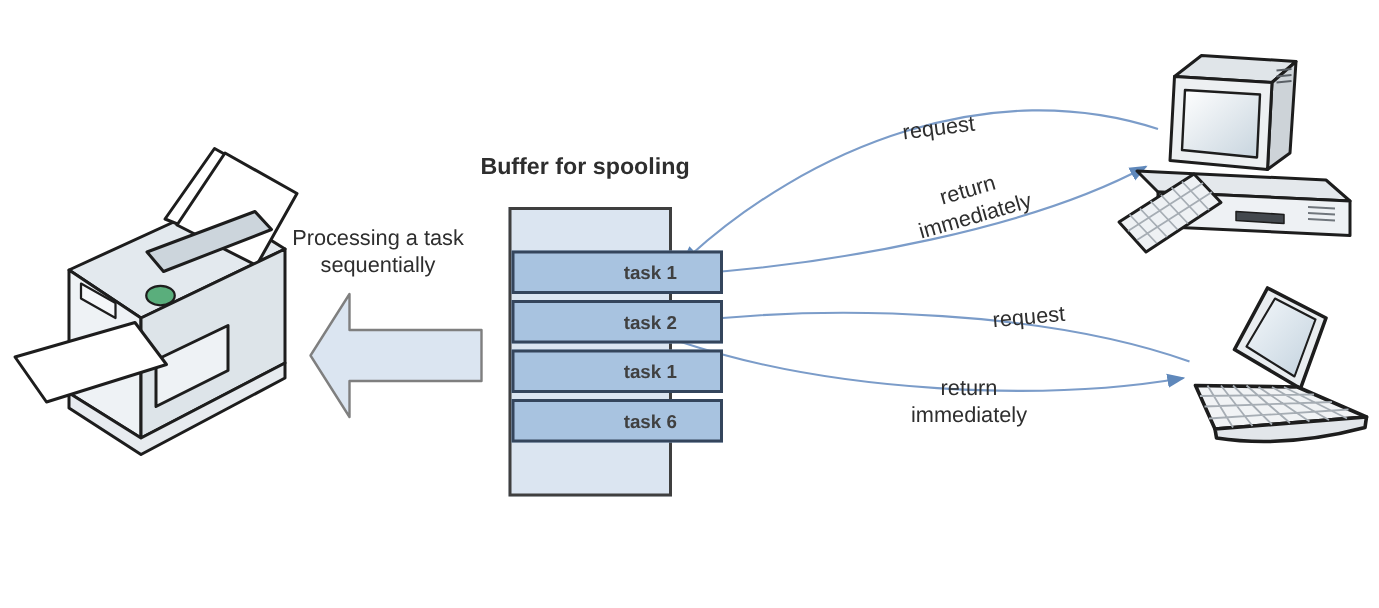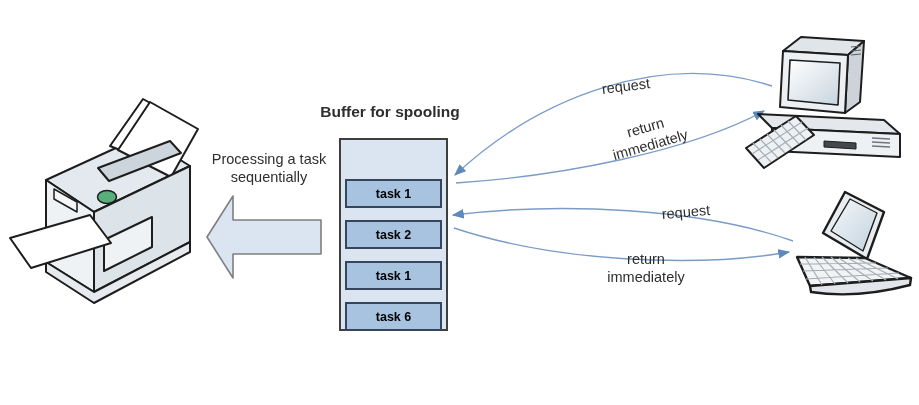--- a/index.html
+++ b/index.html
@@ -1,30 +1,30 @@
 <!DOCTYPE html>
 <html><head>
 <meta charset="utf-8">
 <style>
   html,body{margin:0;padding:0;background:#fff;}
   #stage{position:relative;width:919px;height:405px;background:#ffffff;overflow:hidden;
          font-family:"Liberation Sans", sans-serif;color:#2a2a2a;}
   #diagram-svg{position:absolute;left:0;top:0;z-index:1;}
   .label{position:absolute;z-index:3;text-align:center;line-height:1.22;font-size:14.5px;color:#2e2e2e;}
   .buffer-title{left:310px;top:103px;width:160px;font-size:15.5px;font-weight:bold;}
-  .processing-label{left:191px;top:151px;width:156px;font-size:14.5px;}
+  .processing-label{left:174px;top:151px;width:156px;font-size:14.5px;}
   .lbl-req-desktop{left:586px;top:78px;width:80px;transform:rotate(-7deg);}
   .lbl-ret-desktop{left:592px;top:119px;width:112px;transform:rotate(-16deg);}
   .lbl-req-laptop{left:646px;top:204px;width:80px;transform:rotate(-5deg);}
   .lbl-ret-laptop{left:588px;top:251px;width:116px;}
   .buffer{position:absolute;z-index:2;left:339px;top:138px;width:109px;height:193px;
           background:#dbe5f1;border:2px solid #3f3f3f;box-sizing:border-box;padding-top:27px;}
-  .task{width:93px;height:25px;margin:12px auto 4px auto;background:#a8c3e0;border:2px solid #34455c;
+  .task{width:93px;height:25px;margin:0 auto 4px auto;background:#a8c3e0;border:2px solid #34455c;
         display:flex;align-items:center;justify-content:center;
-        font-weight:bold;font-size:12.5px;color:#000000;}
+        font-weight:bold;font-size:12.5px;color:#404040;padding-left:44px;}
 </style>
 </head>
 <body>
 
 <div id="stage">
 
   <svg id="diagram-svg" width="919" height="405" viewBox="0 0 919 405">
     <defs>
       <marker id="ah" viewBox="0 0 10 8" refX="9" refY="4" markerWidth="12" markerHeight="10" orient="auto" markerUnits="userSpaceOnUse">
         <path d="M0 0 L10 4 L0 8 Z" fill="#5f88bb"></path>

